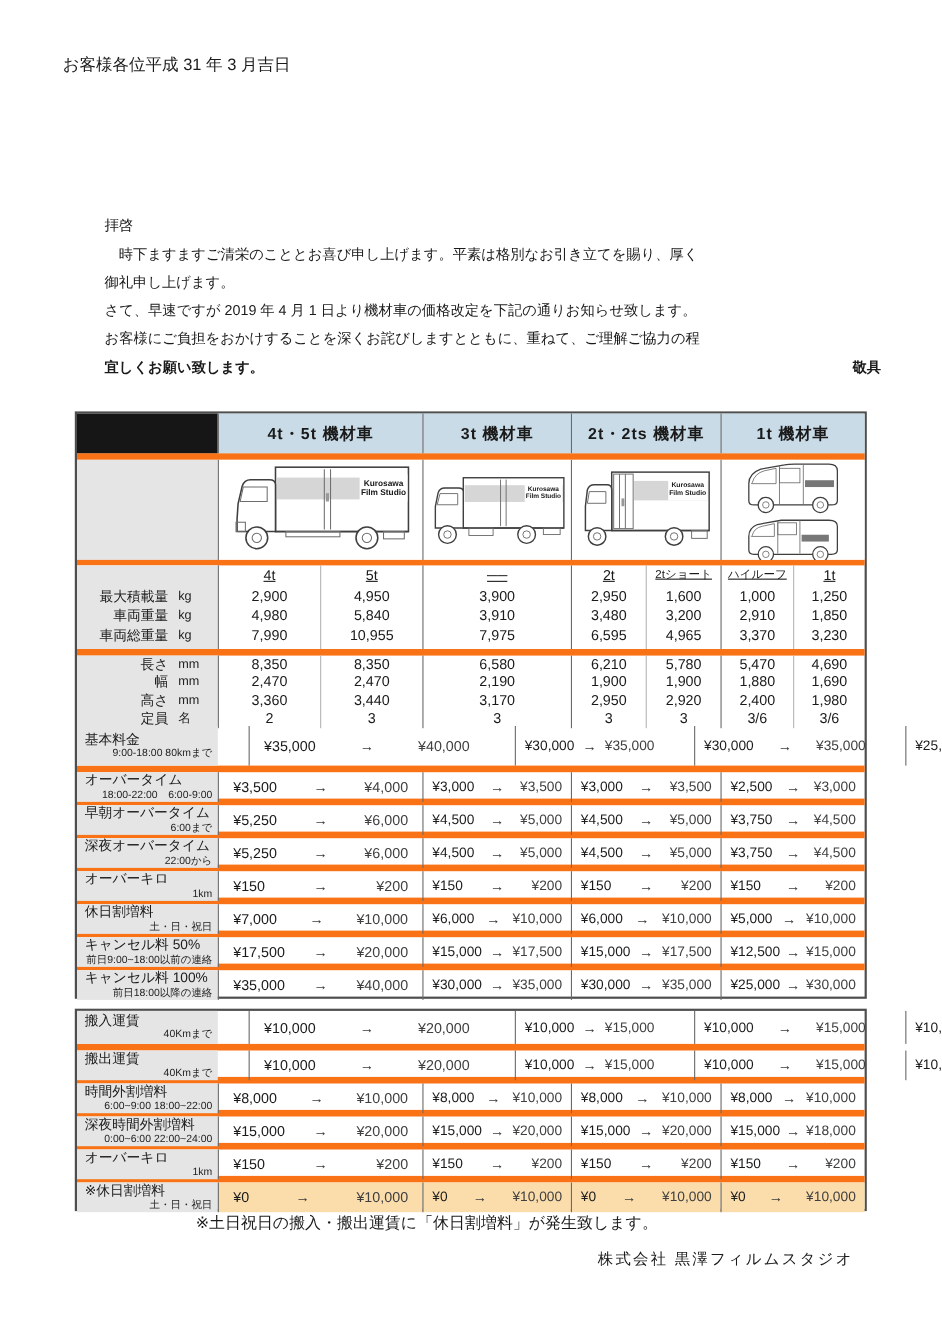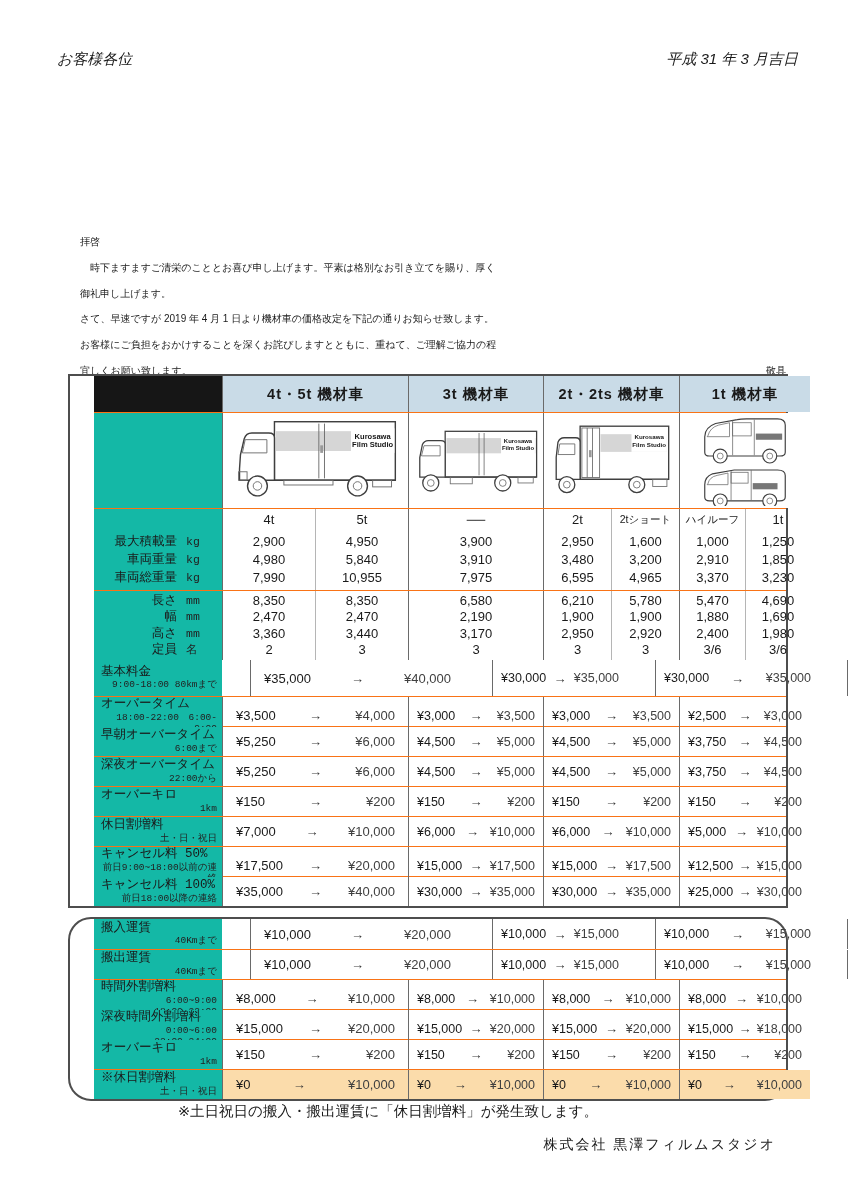--- a/index.html
+++ b/index.html
@@ -1,59 +1,59 @@
 <!DOCTYPE html>
 <html><head>
 <meta charset="utf-8">
 <style>
   html,body{margin:0;padding:0;background:#fff;}
   .page{position:relative;width:856px;height:1200px;background:#fff;overflow:hidden;
         font-family:"Liberation Sans","DejaVu Sans",sans-serif;color:#1a1a1a;}
 
   
   .doc-header{position:absolute;left:57px;right:58px;top:50px;display:flex;
-              justify-content:space-between;font-size:15px;font-style:italic;}
+              justify-content:flex-start;font-size:15px;}
   .doc-title{position:absolute;left:0;top:116px;width:100%;text-align:center;
              font-size:29px;font-weight:600;letter-spacing:3px;}
 
   
-  .doc-body{position:absolute;left:80px;top:192px;width:706px;font-size:10px;
-            line-height:25.8px;margin-top:37px;}
-  .doc-body .lastline{display:flex;justify-content:space-between;}
+  .doc-body{position:absolute;left:95px;top:192px;width:706px;font-size:13px;
+            line-height:25.8px;}
+  .doc-body .lastline{display:flex;justify-content:space-between;font-weight:bold;}
 
   
-  .rate-table{position:absolute;left:68px;width:720px;border:2px solid #4e4e4e;box-sizing:border-box;padding-left:24px;}
+  .rate-table{position:absolute;left:68px;width:720px;border:2px solid #4e4e4e;box-sizing:border-box;}
   #table1{top:374px;}
-  #table2{top:917px;border-radius:23px;}
+  #table2{top:917px;}
   .row{display:grid;grid-template-columns:128px 93px 93px 135px 68px 68px 66px 65px;
-       border-top:1px solid #f97316;box-sizing:border-box;}
+       border-top:6px solid #f97316;box-sizing:border-box;}
   .row:first-child{border-top:none;}
   .cell{border-left:1px solid #b5b5b5;box-sizing:border-box;display:flex;
         align-items:center;justify-content:center;min-width:0;}
   .cell:first-child{border-left:none;}
   .cell.gb{border-left:1px solid #6a6a6a;}
 
   .r-head{height:36px;}
   .r-truck{height:96px;}
   .r-sub{height:22px;}
   .r-spec1{height:60px;}
   .r-spec2{height:70px;}
   .r-price{height:30px;}
   .r-price.tall{height:36px;gap:28px;}
   #table2 .r-price{height:30px;}
 
   .headcell{background:#c9dbe7;font-size:14.5px;font-weight:600;letter-spacing:1px;}
   .blackcell{background:#161616;}
-  .labelcell{background:#14b8a6;font-family:Liberation Mono, monospace;}
+  .labelcell{background:#e5e5e5;}
   .g45{grid-column:2/4;}
   .g3{grid-column:4/5;}
   .g2{grid-column:5/7;}
   .g1{grid-column:7/9;}
 
-  .subcell{font-size:13px;}
+  .subcell{font-size:13px;text-decoration:underline;}
   .subcell.small{font-size:10.5px;}
 
   
   .spec-label{flex-direction:column;justify-content:center;align-items:stretch;
               padding-right:16px;}
   .spec-line{display:flex;justify-content:flex-end;gap:9px;font-size:12.5px;}
   .spec-line .lab{text-align:right;}
   .spec-line .unit{width:20px;text-align:left;font-size:11.5px;color:#222;}
   .r-spec1 .spec-line{line-height:18px;}
   .r-spec2 .spec-line{line-height:16.4px;}

